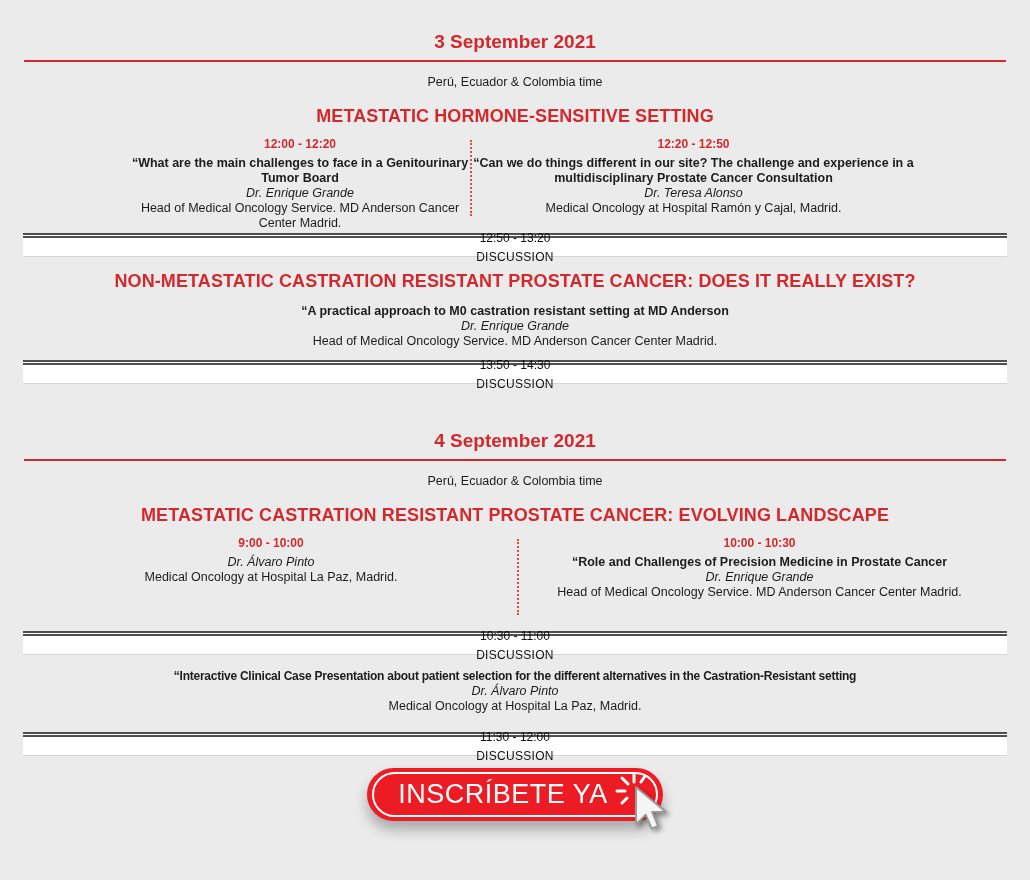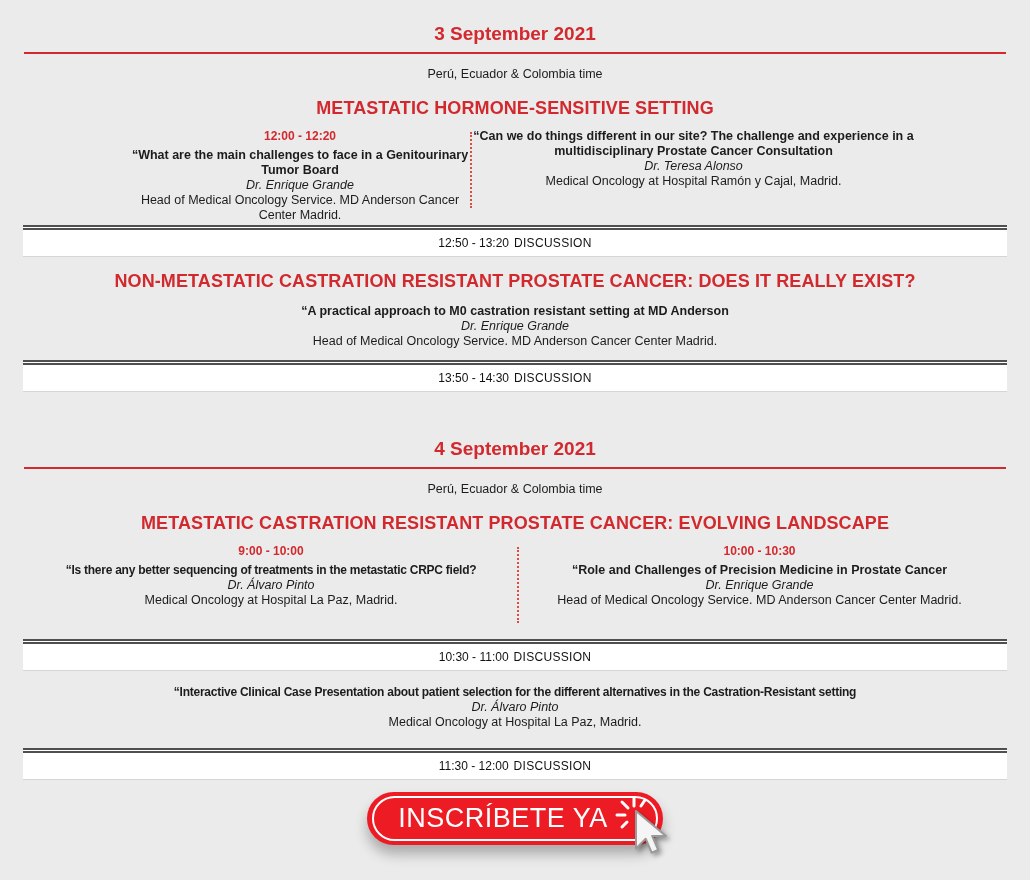--- a/index.html
+++ b/index.html
@@ -15,21 +15,21 @@
     background: var(--background);
     font-family: "Liberation Sans", sans-serif;
     color: var(--text);
     overflow: hidden;
     position: relative;
   }
   .day-title {
     text-align:center; color:var(--accent-red);
     font-weight:bold; font-size:19px; line-height:20px;
   }
-  .pt { padding-top:24px; }
+  .pt { padding-top:32px; }
   .red-rule {
     border:none; border-top:2px solid var(--accent-red);
     margin:8px 24px 0 24px;
   }
   .timezone {
     text-align:center; font-weight:normal; font-size:12.5px; line-height:15px;
     margin-top:13px;
   }
   .section-heading {
     text-align:center; color:var(--accent-red); font-weight:bold;
@@ -50,23 +50,23 @@
   .d2-right { flex:1; padding-right:30px; }
   .v-divider {
     width:0; border-left:2px dotted #de4b41;
     align-self:flex-start; height:76px; margin-top:3px;
   }
   .discussion {
     margin:0 23px;
     border-top:5px double var(--bar-border);
     border-bottom:1px solid #d5d5d5;
     background:#ffffff;
-    height:32px;
+    height:24px;
     display:flex; align-items:center; justify-content:center; gap:5px;
-    font-size:12px; color:#111;
+    font-size:12px; color:#111;flex-direction:column;
   }
   .discussion .d-label { letter-spacing:0.3px; }
   .mt2  { margin-top:2px; }
   .mt11 { margin-top:11px; }
   .mt14 { margin-top:14px; }
   .mt16 { margin-top:16px; }
   .mt17 { margin-top:17px; }
   .mt18 { margin-top:18px; }
   .mt47 { margin-top:47px; }
   .single-session { margin-top:15px; }
@@ -105,20 +105,21 @@
 
 <div class="session-row">
   <div class="session d1-left">
     <div class="time">12:00 - 12:20</div>
     <div class="title">“What are the main challenges to face in a Genitourinary Tumor Board</div>
     <div class="speaker">Dr. Enrique Grande</div>
     <div class="affiliation">Head of Medical Oncology Service. MD Anderson Cancer Center Madrid.</div>
   </div>
   <div class="v-divider"></div>
   <div class="session d1-right">
+    <div class="time">12:20 - 12:50</div>
     <div class="title">“Can we do things different in our site? The challenge and experience in a multidisciplinary Prostate Cancer Consultation</div>
     <div class="speaker">Dr. Teresa Alonso</div>
     <div class="affiliation">Medical Oncology at Hospital Ramón y Cajal, Madrid.</div>
   </div>
 </div>
 
 <div class="discussion mt2">
   <span class="d-time">12:50 - 13:20</span>
   <span class="d-label">DISCUSSION</span>
 </div>
@@ -138,21 +139,20 @@
 
 <div class="day-title mt47">4 September 2021</div>
 <hr class="red-rule">
 <div class="timezone">Perú, Ecuador &amp; Colombia time</div>
 
 <div class="section-heading">METASTATIC CASTRATION RESISTANT PROSTATE CANCER: EVOLVING LANDSCAPE</div>
 
 <div class="session-row">
   <div class="session d2-left">
     <div class="time">9:00 - 10:00</div>
-    <div class="title tight">“Is there any better sequencing of treatments in the metastatic CRPC field?</div>
     <div class="speaker">Dr. Álvaro Pinto</div>
     <div class="affiliation">Medical Oncology at Hospital La Paz, Madrid.</div>
   </div>
   <div class="v-divider"></div>
   <div class="session d2-right">
     <div class="time">10:00 - 10:30</div>
     <div class="title">“Role and Challenges of Precision Medicine in Prostate Cancer</div>
     <div class="speaker">Dr. Enrique Grande</div>
     <div class="affiliation">Head of Medical Oncology Service. MD Anderson Cancer Center Madrid.</div>
   </div>

